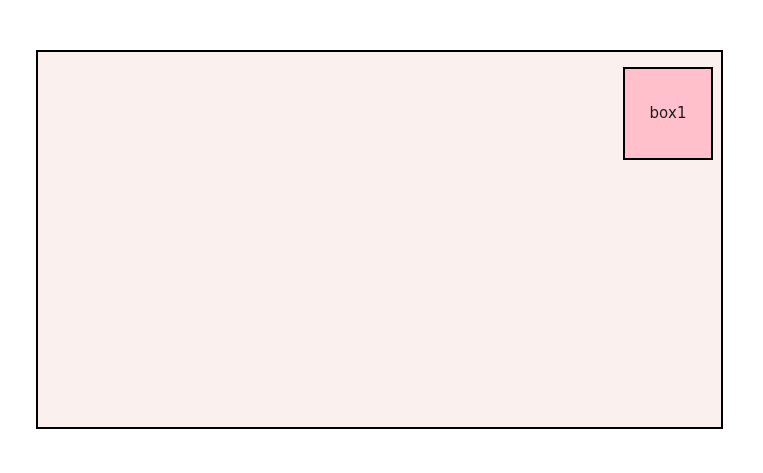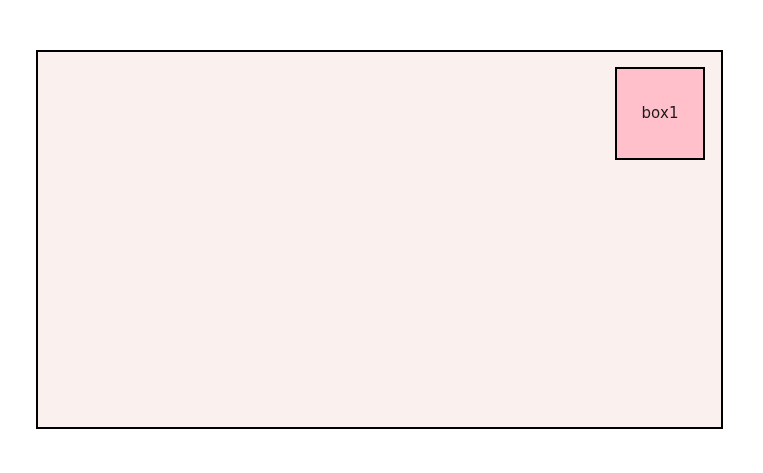--- a/index.html
+++ b/index.html
@@ -19,21 +19,21 @@
   
   .flex-container {
     position: absolute;
     left: 36px;
     top: 50px;
     width: 687px;
     height: 379px;
     box-sizing: border-box;
     border: 2px solid #000000;
     background: #faf0ee;
-    padding: 15px 16px;
+    padding: 15px 8px;
     display: flex;
     flex-direction: row;
     justify-content: flex-end;
     align-items: flex-start;
     gap: 24px;
   }
 
   
   .flex-item {
     box-sizing: border-box;

